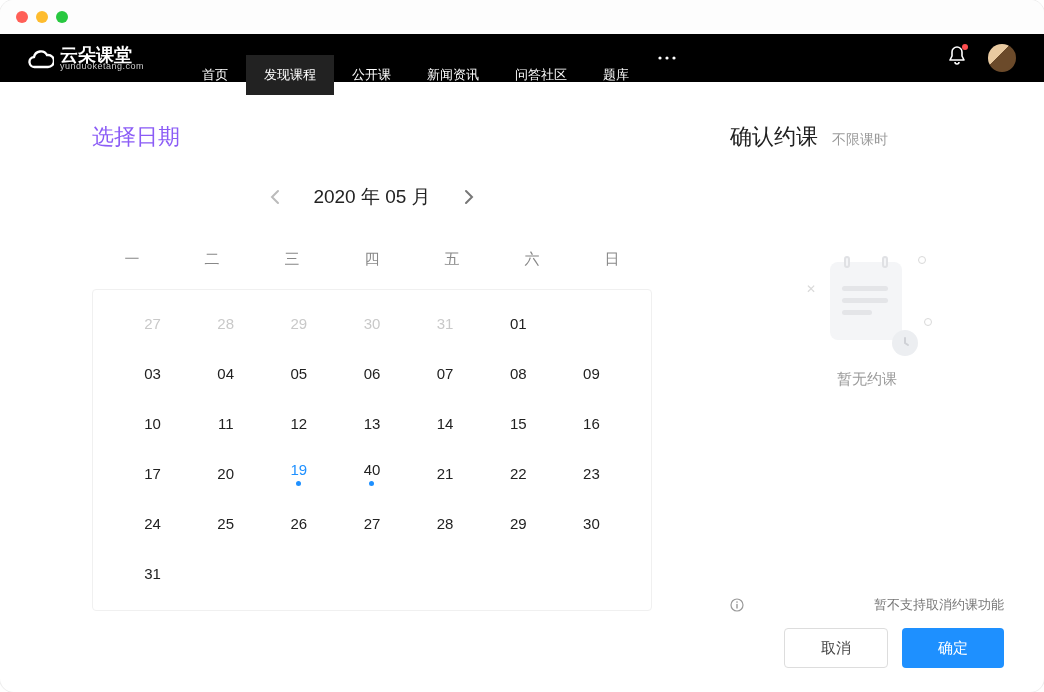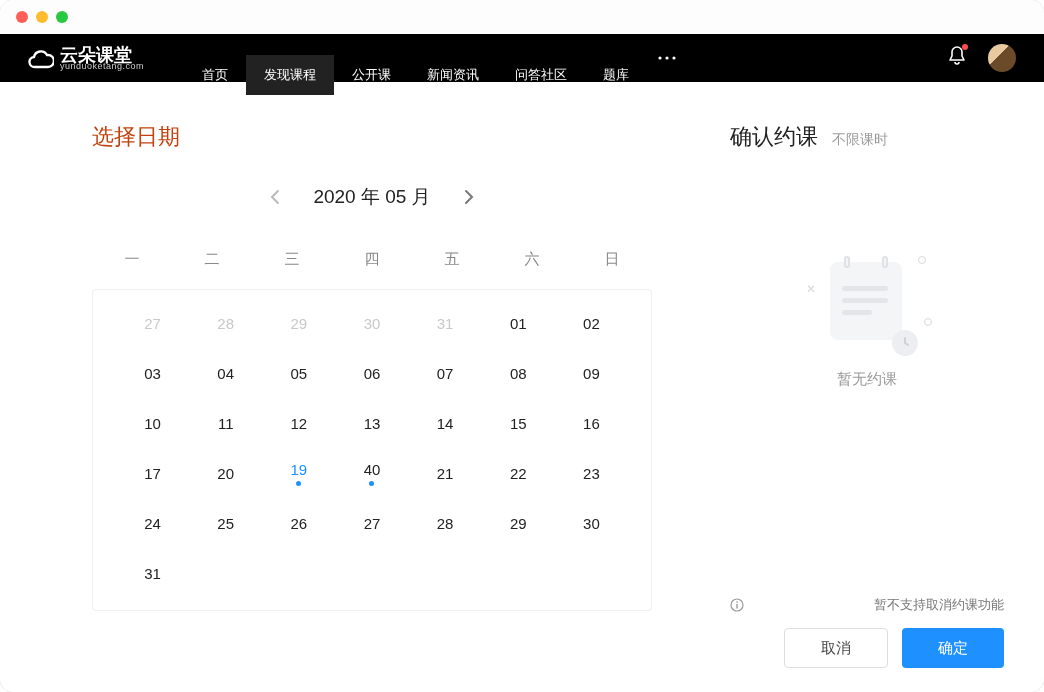--- a/index.html
+++ b/index.html
@@ -21,21 +21,21 @@
   .nav-item.active { background: #222; }
   .nav-more { width: 40px; height:48px; display:flex; align-items:center; justify-content:center; cursor:pointer; }
   .spacer { flex: 1; }
   .bell-wrap { position: relative; margin-right: 22px; cursor:pointer; }
   .bell-dot { position: absolute; top: -2px; right: -2px; width: 6px; height: 6px; border-radius: 50%; background: #ff4d4f; }
   .avatar { width: 28px; height: 28px; border-radius: 50%; background: linear-gradient(135deg,#e8c9a0 40%,#6b4a2a 40%); cursor:pointer; }
 
   .body { display: flex; height: calc(100% - 82px); }
 
   .left { flex: 1; padding: 40px 48px 20px 92px; }
-  .left h2 { font-size: 22px; font-weight: 500; color: #c2410c; margin-bottom: 32px; font-family: Liberation Mono, monospace; }
+  .left h2 { font-size: 22px; font-weight: 500; color: #8b5cf6; margin-bottom: 32px; font-family: Liberation Mono, monospace; }
   .month-nav { display: flex; align-items: center; justify-content: center; gap: 28px; margin-bottom: 28px; }
   .month-nav .label { font-size: 19px; color: #222; }
   .chev { width:20px; height:20px; display:flex; align-items:center; justify-content:center; color:#bbb; cursor:pointer; }
   .cal { width: 560px; }
   .cal-head, .cal-row { display: grid; grid-template-columns: repeat(7,1fr); }
   .cal-head div { text-align:center; color:#888; font-size:15px; padding: 12px 0 20px; }
   .cal-cell { height: 50px; display:flex; flex-direction:column; align-items:center; justify-content:center; font-size:15px; position:relative; cursor:pointer; }
   .cal-cell.other { color:#c9c9c9; }
   .cal-cell.normal { color:#222; }
   .cal-cell.today { color:#1e90ff; }
@@ -153,23 +153,20 @@
                 </div>
                 <div class="cal-cell other">
                   <span>30</span>
                 </div>
                 <div class="cal-cell other">
                   <span>31</span>
                 </div>
                 <div class="cal-cell normal">
                   <span>01</span>
                 </div>
-                <div class="cal-cell normal">
-                  <span>02</span>
-                </div>
               </div>
               <div class="cal-row">
                 <div class="cal-cell normal">
                   <span>03</span>
                 </div>
                 <div class="cal-cell normal">
                   <span>04</span>
                 </div>
                 <div class="cal-cell normal">
                   <span>05</span>

